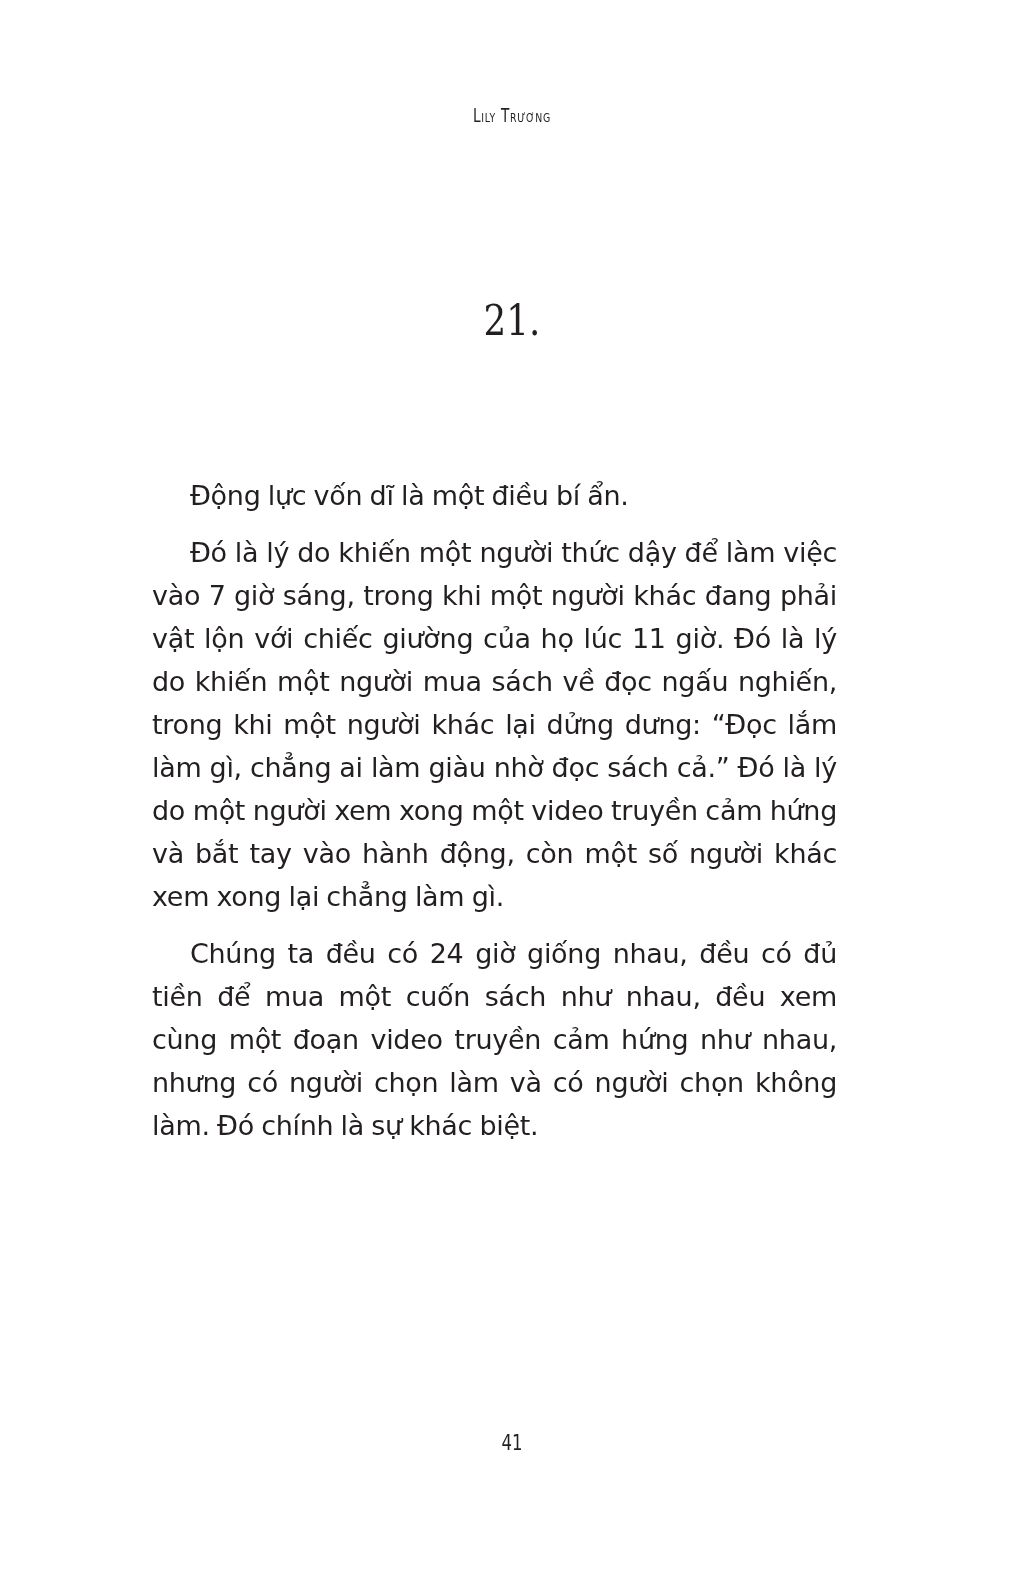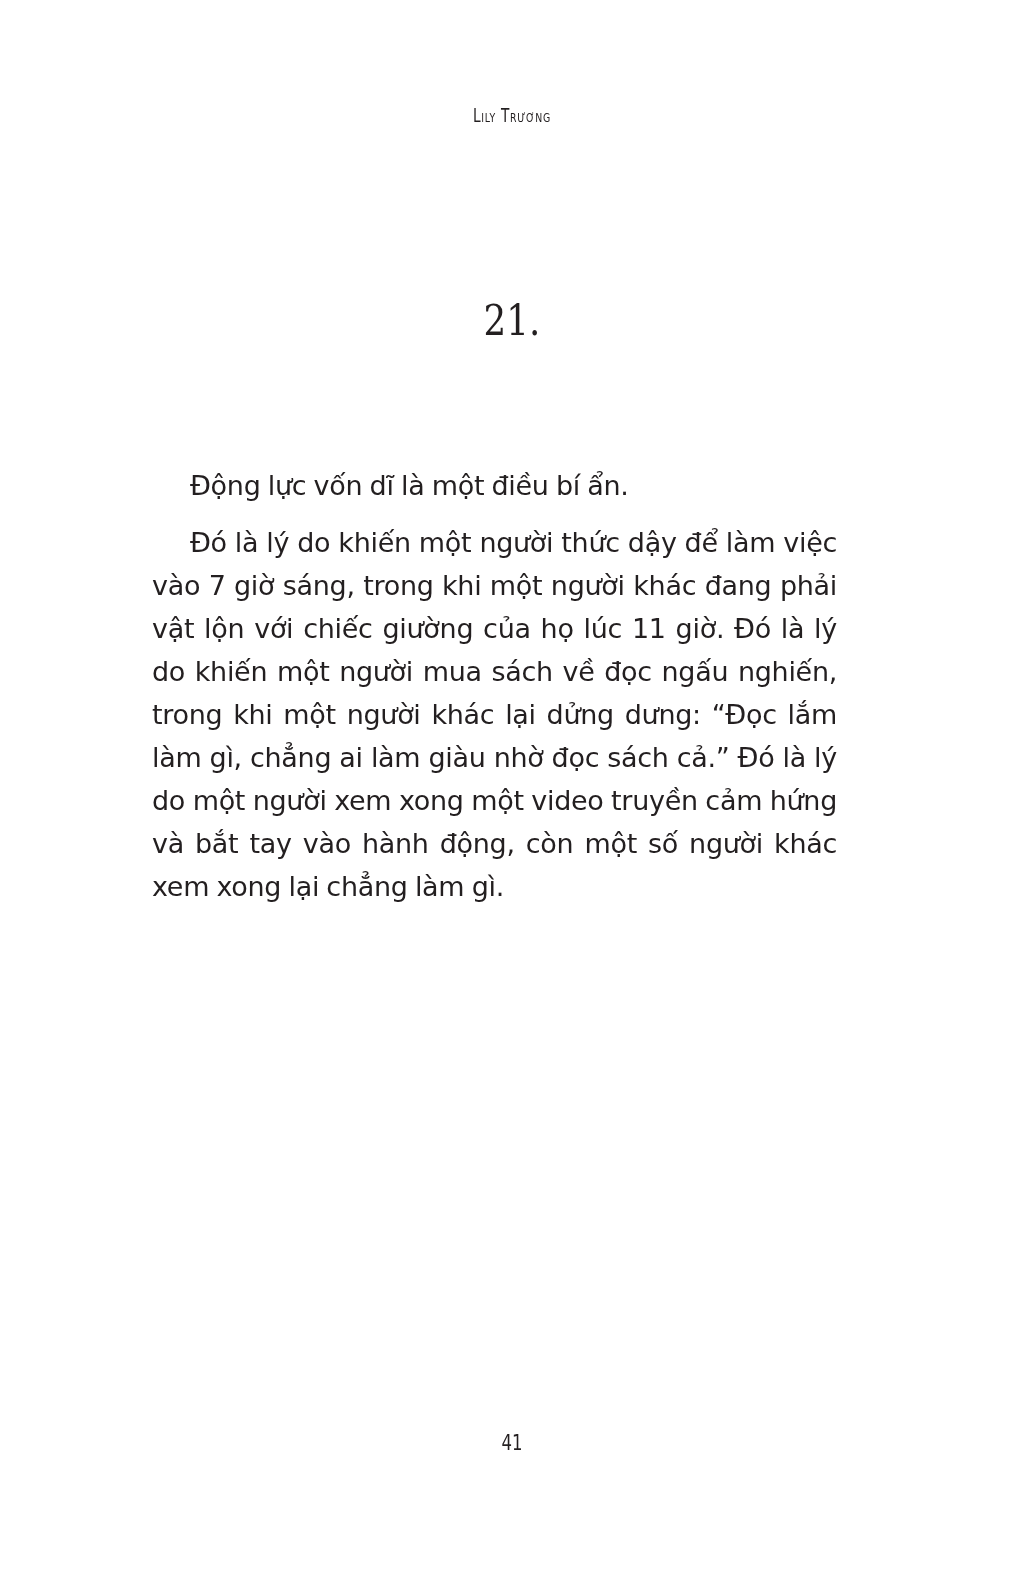--- a/index.html
+++ b/index.html
@@ -42,21 +42,21 @@
     position: absolute;
     top: 462px;
     left: 152px;
     width: 685px;
     font-family: "DejaVu Sans", sans-serif;
     font-size: 27px;
     line-height: 43px;
     letter-spacing: -0.3px;
   }
   .body-text p {
-    margin: 2px 0 14px 0;
+    margin: 12px 0 14px 0;
     text-indent: 38px;
     text-align: justify;
     word-spacing: -1px;
   }
   .page-number {
     position: absolute;
     top: 1430px;
     left: 0;
     width: 1024px;
     text-align: center;
@@ -69,15 +69,16 @@
 </head>
 <body>
 
 <div class="running-header">Lily Trương</div>
 
 <div class="chapter-number">21.</div>
 
 <div class="body-text">
   <p>Động lực vốn dĩ là một điều bí ẩn.</p>
   <p>Đó là lý do khiến một người thức dậy để làm việc vào 7 giờ sáng, trong khi một người khác đang phải vật lộn với chiếc giường của họ lúc 11 giờ. Đó là lý do khiến một người mua sách về đọc ngấu nghiến, trong khi một người khác lại dửng dưng: “Đọc lắm làm gì, chẳng ai làm giàu nhờ đọc sách cả.” Đó là lý do một người xem xong một video truyền cảm hứng và bắt tay vào hành động, còn một số người khác xem xong lại chẳng làm gì.</p>
+  <p>Chúng ta đều có 24 giờ giống nhau, đều có đủ tiền để mua một cuốn sách như nhau, đều xem cùng một đoạn video truyền cảm hứng như nhau, nhưng có người chọn làm và có người chọn không làm. Đó chính là sự khác biệt.</p>
 </div>
 
 <div class="page-number">41</div>
 
 </body></html>

